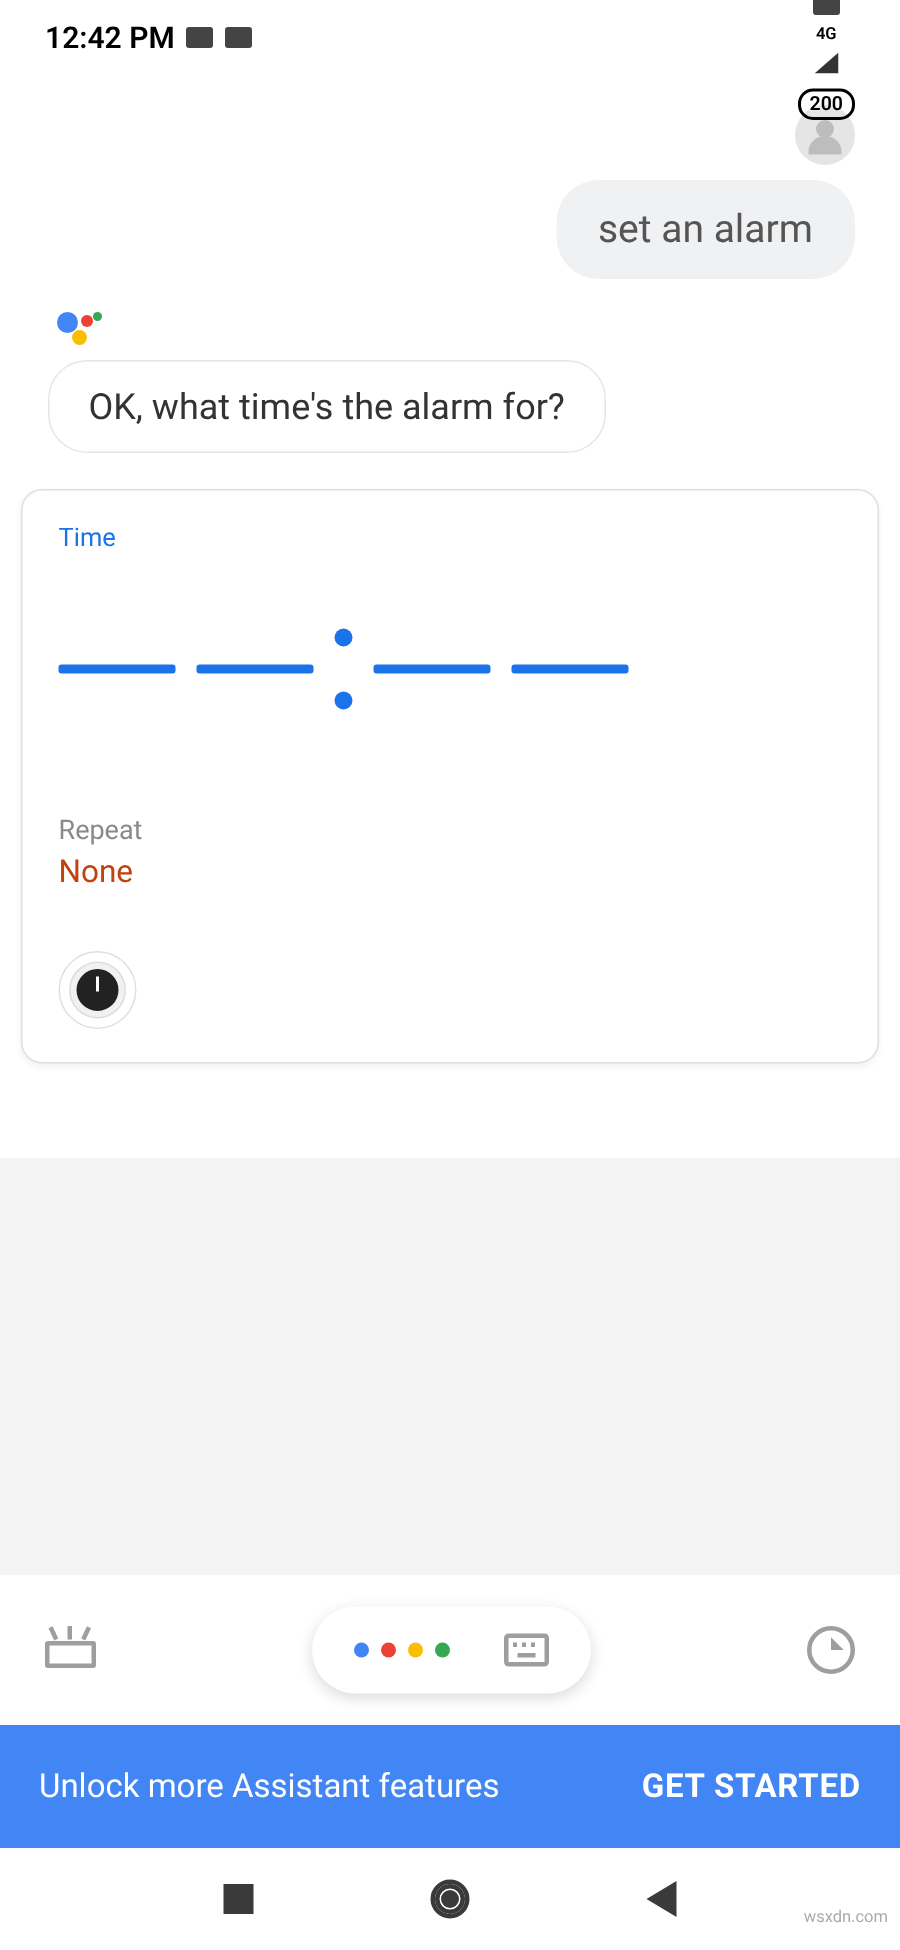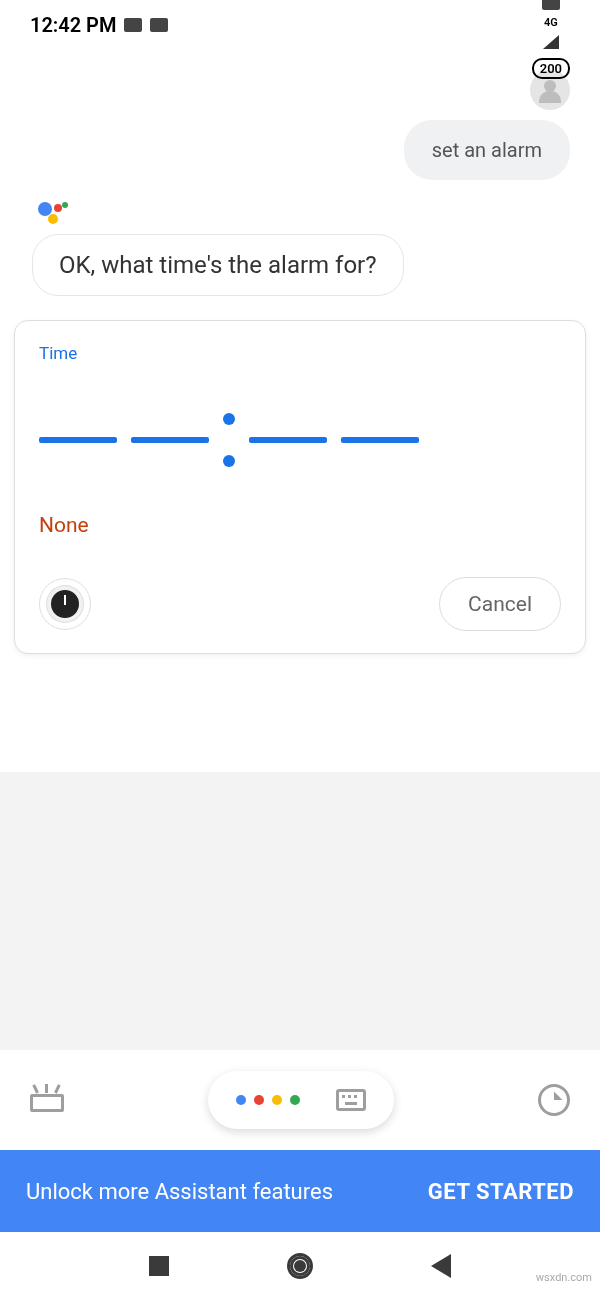--- a/index.html
+++ b/index.html
@@ -11,21 +11,21 @@
     .status-right { display: flex; align-items: center; gap: 6px; font-size: 14px; color: #000; flex-direction: column; }
     .mini-icon { width: 18px; height: 14px; background: #444; border-radius: 2px; }
     .battery-pill { border: 2px solid #000; border-radius: 10px; padding: 1px 6px; font-size: 13px; font-weight: 600; }
 
     
     .chat { padding: 20px 20px 0; }
     .avatar { width: 40px; height: 40px; border-radius: 50%; background: #e5e5e5; display: flex; align-items: center; justify-content: center; margin-left: auto; margin-right: 10px; margin-bottom: 10px; }
     .avatar .head { width: 12px; height: 12px; background: #bdbdbd; border-radius: 50%; position: relative; top: -4px; }
     .avatar .body { width: 22px; height: 12px; background: #bdbdbd; border-radius: 10px 10px 0 0; position: absolute; margin-top: 14px; }
 
-    .user-bubble { background: #f0f1f3; border-radius: 28px; padding: 18px 28px; font-size: 20px; color: #555; float: right; margin-right: 10px; }
+    .user-bubble { background: #f0f1f3; border-radius: 28px; padding: 18px 28px; font-size: 26px; color: #555; float: right; margin-right: 10px; }
 
     .assistant-row { clear: both; padding-top: 20px; }
     .ga-logo { display: flex; gap: 2px; margin-left: 18px; margin-bottom: 10px; position: relative; width: 30px; height: 24px; }
     .ga-logo .dot { border-radius: 50%; position: absolute; }
     .ga-logo .d-blue { width: 14px; height: 14px; background: #4285f4; left: 0; top: 2px; }
     .ga-logo .d-red { width: 8px; height: 8px; background: #ea4335; left: 16px; top: 4px; }
     .ga-logo .d-yellow { width: 10px; height: 10px; background: #fbbc04; left: 10px; top: 14px; }
     .ga-logo .d-green { width: 6px; height: 6px; background: #34a853; left: 24px; top: 2px; }
 
     .assistant-bubble { border: 1px solid #e6e6e6; border-radius: 26px; padding: 16px 26px; font-size: 24px; color: #333; display: inline-block; margin-left: 12px; max-width: 400px; }
@@ -143,28 +143,28 @@
     <div class="time-segment"></div>
     <div class="time-segment"></div>
     <div class="colon">
       <span class="d"></span>
         <span class="d"></span>
     </div>
     <div class="time-segment"></div>
     <div class="time-segment"></div>
   </div>
 
+  <div class="repeat-label">Repeat</div>
   <div class="repeat-value">None</div>
 
   <div class="card-actions">
     <div class="clock-chip">
       <div class="clock-face"></div>
     </div>
     <div class="btn-row">
-      <button class="pill-btn">Cancel</button>
     </div>
   </div>
 </div>
 
 <div class="gray-area"></div>
 
 <div class="bottom-bar">
   <div class="bb-icon tray-icon">
     <div class="rays">
         <span></span>

